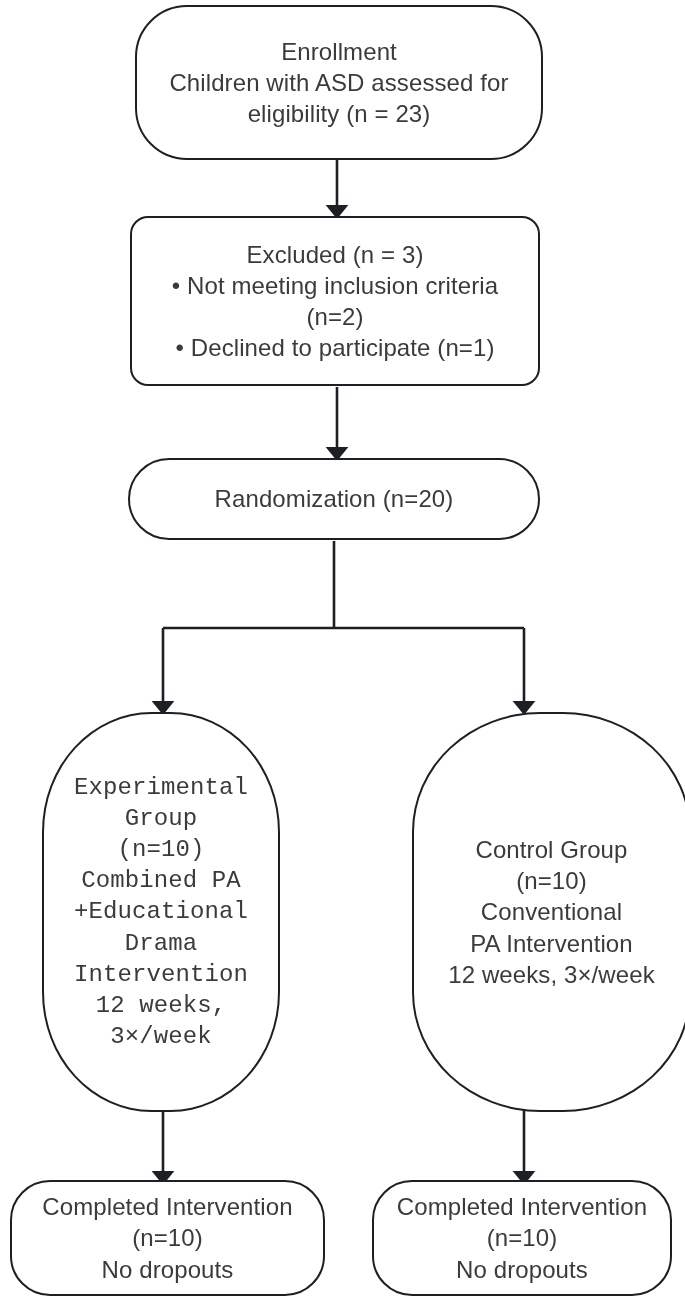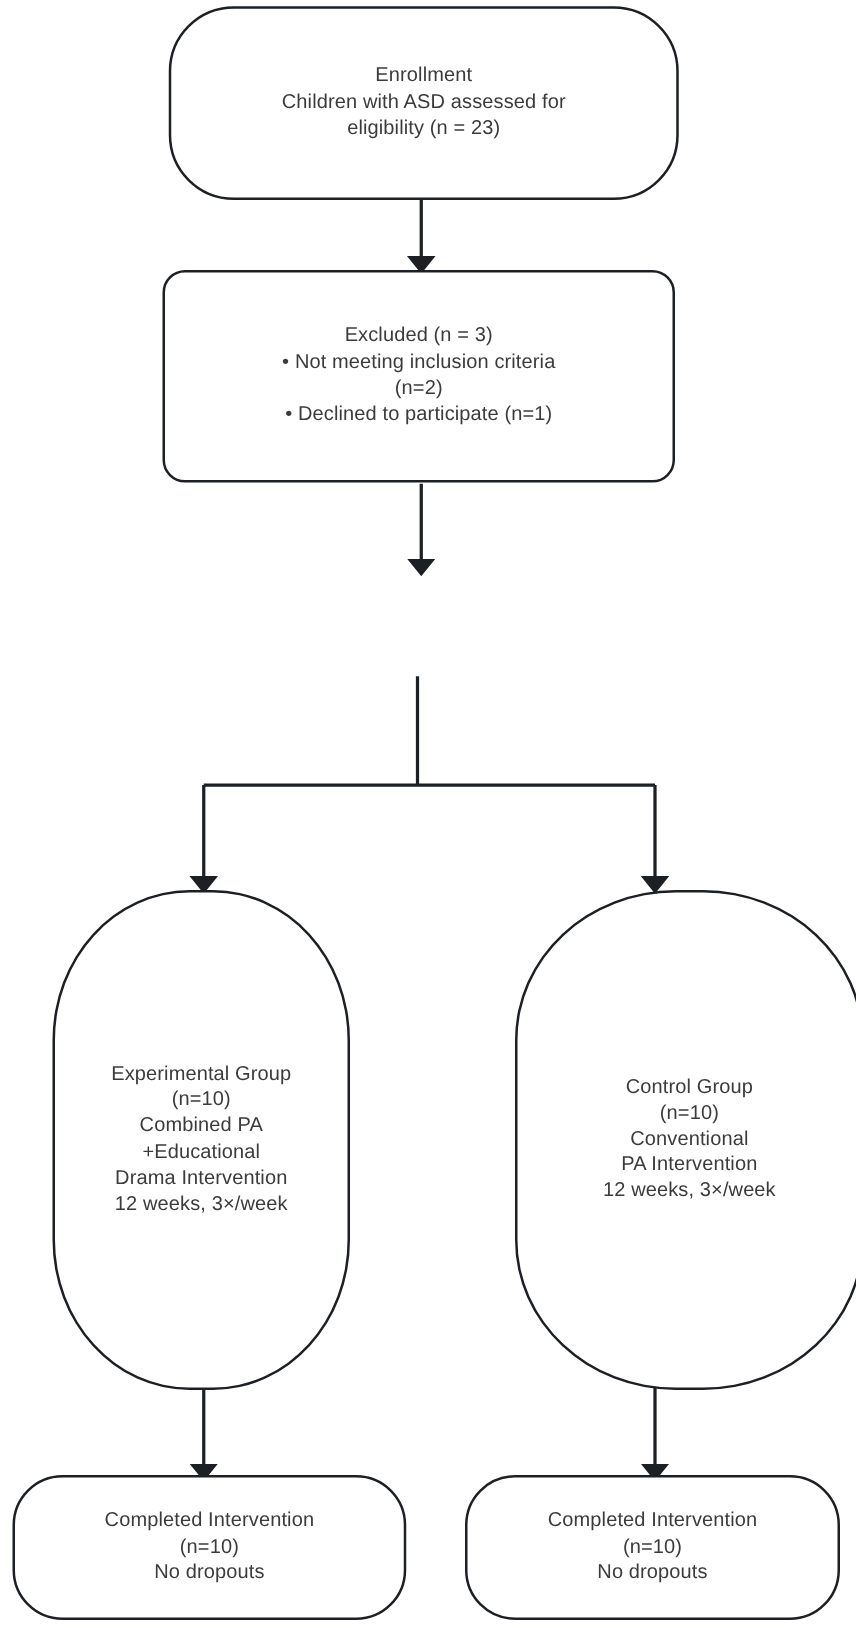--- a/index.html
+++ b/index.html
@@ -34,37 +34,37 @@
     display: flex;
     align-items: center;
     justify-content: center;
     background: #ffffff;
     border: 2.6px solid #1c2024;
     color: #3b3b3b;
   }
   .node .txt {
     text-align: center;
     line-height: 1.30;
-    font-size: 16px;
+    font-size: 24px;
     letter-spacing: 0.1px;
     white-space: pre-line;
     padding: 0 10px;
   }
   
   .box-enrollment  { left:135px; top:5px;    width:408px; height:155px; border-radius:52px; }
   .box-excluded    { left:130px; top:216px;  width:410px; height:170px; border-radius:18px;align-items:center; }
   .box-random      { left:128px; top:458px;  width:412px; height:82px;  border-radius:42px; }
   .box-done-left   { left:10px;  top:1180px; width:315px; height:116px; border-radius:40px; }
   .box-done-right  { left:372px; top:1180px; width:300px; height:116px; border-radius:40px; }
 
   
   .oval {
     border-radius: 46% 46% 46% 46% / 30% 30% 30% 30%;
   }
-  .oval-exp  { left:42px;  top:712px; width:238px; height:400px; }
+  .oval-exp  { left:42px;  top:712px; width:238px; height:400px;font-family:Liberation Mono, monospace; }
   .oval-ctrl { left:412px; top:712px; width:279px; height:400px; }
 </style>
 </head>
 <body>
 
 <div id="canvas">
 
   <svg id="connectors" viewBox="0 0 685 1302" width="685" height="1302" aria-hidden="true">
     <defs>
       <marker id="ah" markerWidth="11" markerHeight="11" refX="1.2" refY="5" orient="auto" markerUnits="strokeWidth">
@@ -102,20 +102,23 @@
 eligibility (n = 23)</div>
   </div>
 
   <div class="node box-excluded">
     <div class="txt">Excluded (n = 3)
 • Not meeting inclusion criteria
 (n=2)
 • Declined to participate (n=1)</div>
   </div>
 
+  <div class="node box-random">
+    <div class="txt">Randomization  (n=20)</div>
+  </div>
 
   <div class="node oval oval-exp">
     <div class="txt">Experimental Group
 (n=10)
 Combined PA
 +Educational
 Drama Intervention
 12 weeks, 3×/week</div>
   </div>
 

